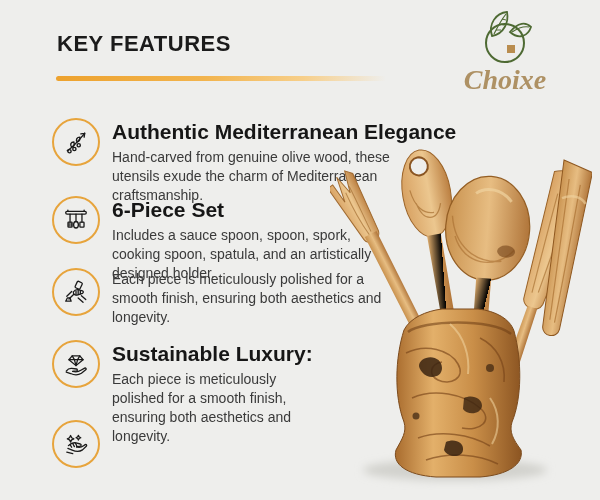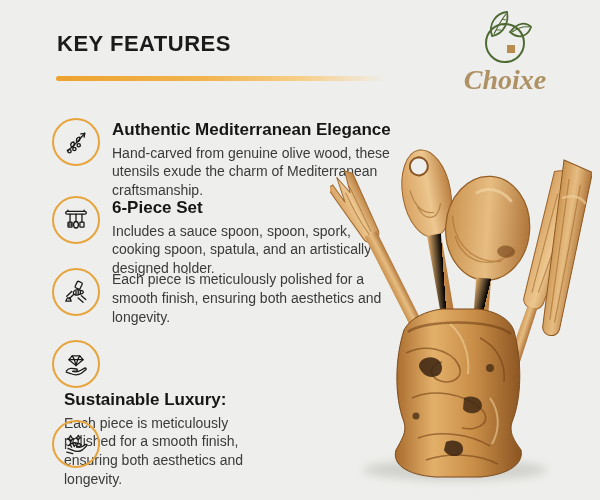--- a/index.html
+++ b/index.html
@@ -29,29 +29,29 @@
   .brand{position:absolute;left:440px;top:8px;width:130px;text-align:center;}
   .brand-logo{display:block;margin:0 auto;}
   .brand-name{
     font-family:"Liberation Serif", serif;
     font-style:italic;font-size:28px;font-weight:600;
     color:#ae9164;margin-top:-2px;
   }
 
   
   .feature{position:absolute;left:52px;display:flex;align-items:flex-start;}
-  .f1{top:118px;} .f2{top:196px;} .f3{top:268px;} .f4{top:340px;flex-direction:column;} .f5{top:420px;}
+  .f1{top:118px;} .f2{top:196px;} .f3{top:268px;} .f4{top:340px;} .f5{top:420px;}
   .icon-circle{
     flex:0 0 auto;width:44px;height:44px;border-radius:50%;
     border:2.5px solid #e7a43c;display:flex;align-items:center;justify-content:center;
     background:transparent;
   }
   .feature-text{margin-left:12px;padding-top:2px;}
   .feature-title{
-    font-size:17px;font-weight:800;color:#161616;line-height:1.15;
+    font-size:21px;font-weight:800;color:#161616;line-height:1.15;
     margin-bottom:4px;white-space:nowrap;
   }
   .feature-desc{
     font-size:14px;color:#3a3a3a;line-height:1.35;
   }
   .f1 .feature-desc{width:278px;}
   .f2 .feature-desc{width:266px;}
   .f3 .feature-desc{width:278px;}
   .f4 .feature-desc{width:192px;}
   .f5 .feature-desc{width:168px;}

